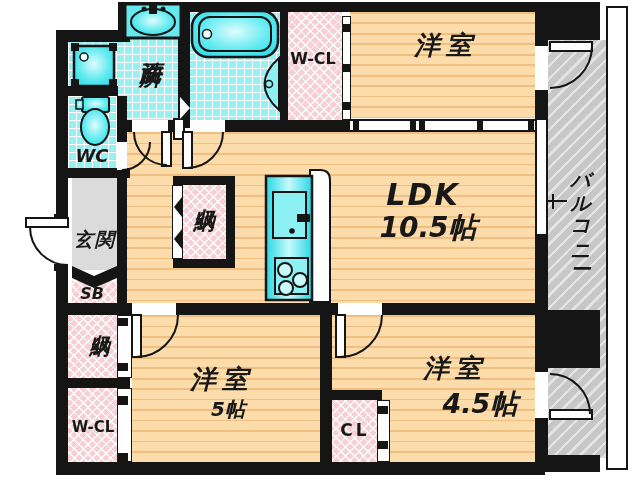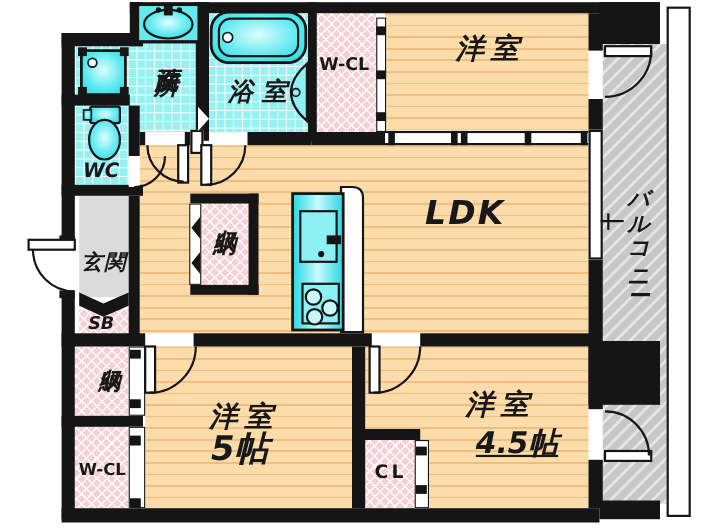--- a/index.html
+++ b/index.html
@@ -198,25 +198,25 @@
         <rect x="378" y="441" width="10" height="8"></rect>
     </g>
     <g stroke="#151515" stroke-width="2">
       <line x1="546" y1="201" x2="567" y2="201"></line>
         <line x1="553" y1="194" x2="553" y2="209"></line>
     </g>
   </svg>
 
   <div class="lbl it" style="left:446px;top:45px;font-size:26px;letter-spacing:6px;">洋室</div>
   <div class="lbl it" style="left:423px;top:195px;font-size:30px;letter-spacing:2px;">LDK</div>
+  <div class="lbl it" style="left:428px;top:228px;font-size:28px;">10.5帖</div>
   <div class="lbl it" style="left:222px;top:379px;font-size:26px;letter-spacing:6px;">洋室</div>
-  <div class="lbl it" style="left:218px;top:409px;font-size:31px;">5帖</div>
+  <div class="lbl it" style="left:228px;top:409px;font-size:20px;">5帖</div>
   <div class="lbl it" style="left:455px;top:368px;font-size:26px;letter-spacing:6px;">洋室</div>
-  <div class="lbl it" style="left:470px;top:403px;font-size:27px;text-decoration:underline;">4.5帖</div>
-  <div class="lbl it" style="left:238px;top:84px;font-size:23px;letter-spacing:8px;">浴室</div>
+  <div class="lbl it" style="left:480px;top:403px;font-size:27px;">4.5帖</div>
   <div class="lbl it vtext" style="left:139px;top:44px;font-size:22px;">洗面所</div>
   <div class="lbl it" style="left:92px;top:156px;font-size:18px;">WC</div>
   <div class="lbl it" style="left:95px;top:239px;font-size:19px;letter-spacing:2px;">玄関</div>
   <div class="lbl it" style="left:92px;top:294px;font-size:16px;">SB</div>
   <div class="lbl it vtext" style="left:193px;top:192px;font-size:21px;">収納</div>
   <div class="lbl it vtext" style="left:89px;top:319px;font-size:20px;">収納</div>
   <div class="lbl" style="left:313px;top:59px;font-size:16px;">W-CL</div>
   <div class="lbl" style="left:93px;top:427px;font-size:15px;">W-CL</div>
   <div class="lbl" style="left:355px;top:430px;font-size:17px;letter-spacing:3px;">CL</div>
   <div class="lbl it vtext" style="left:570px;top:158px;font-size:20px;">バルコニー</div>

